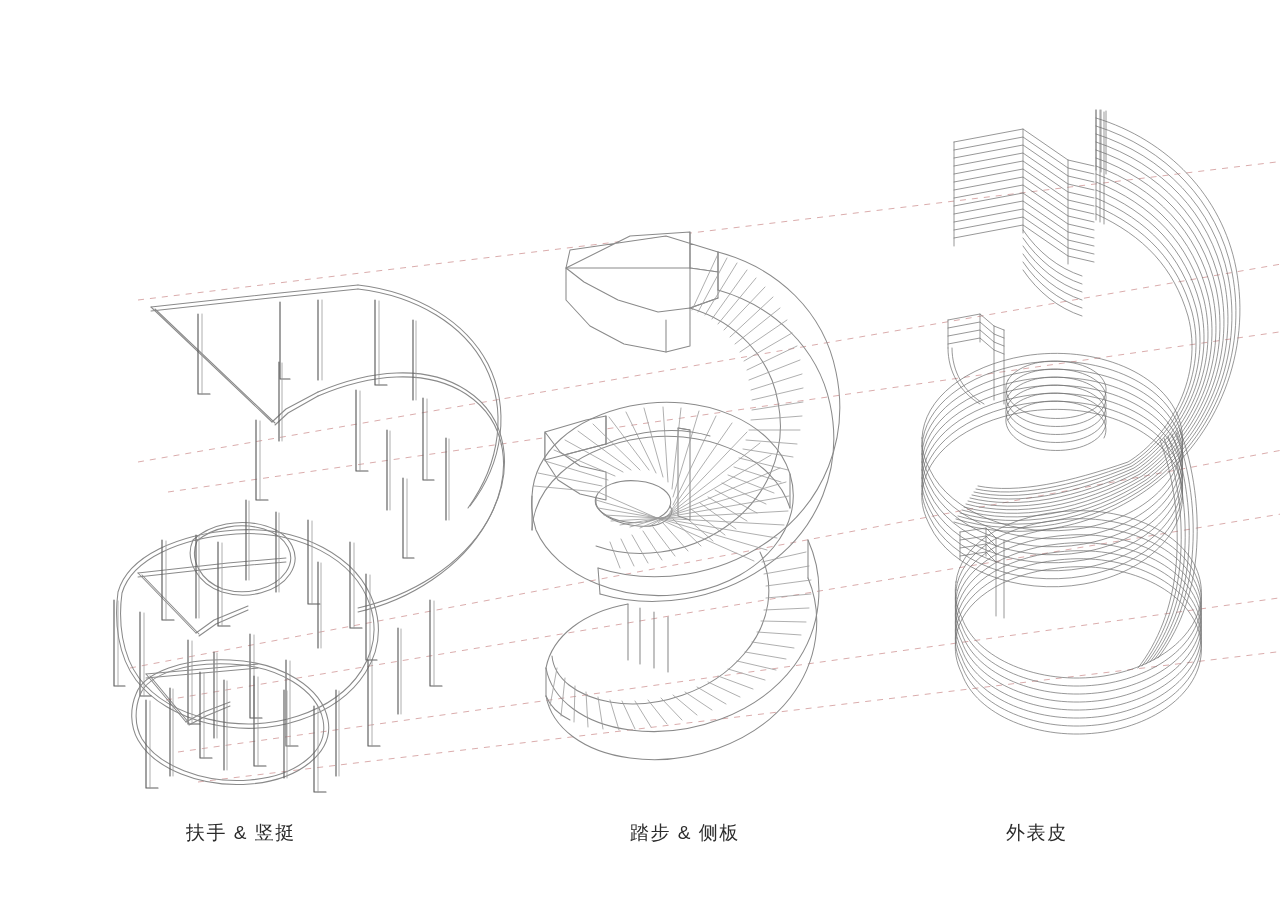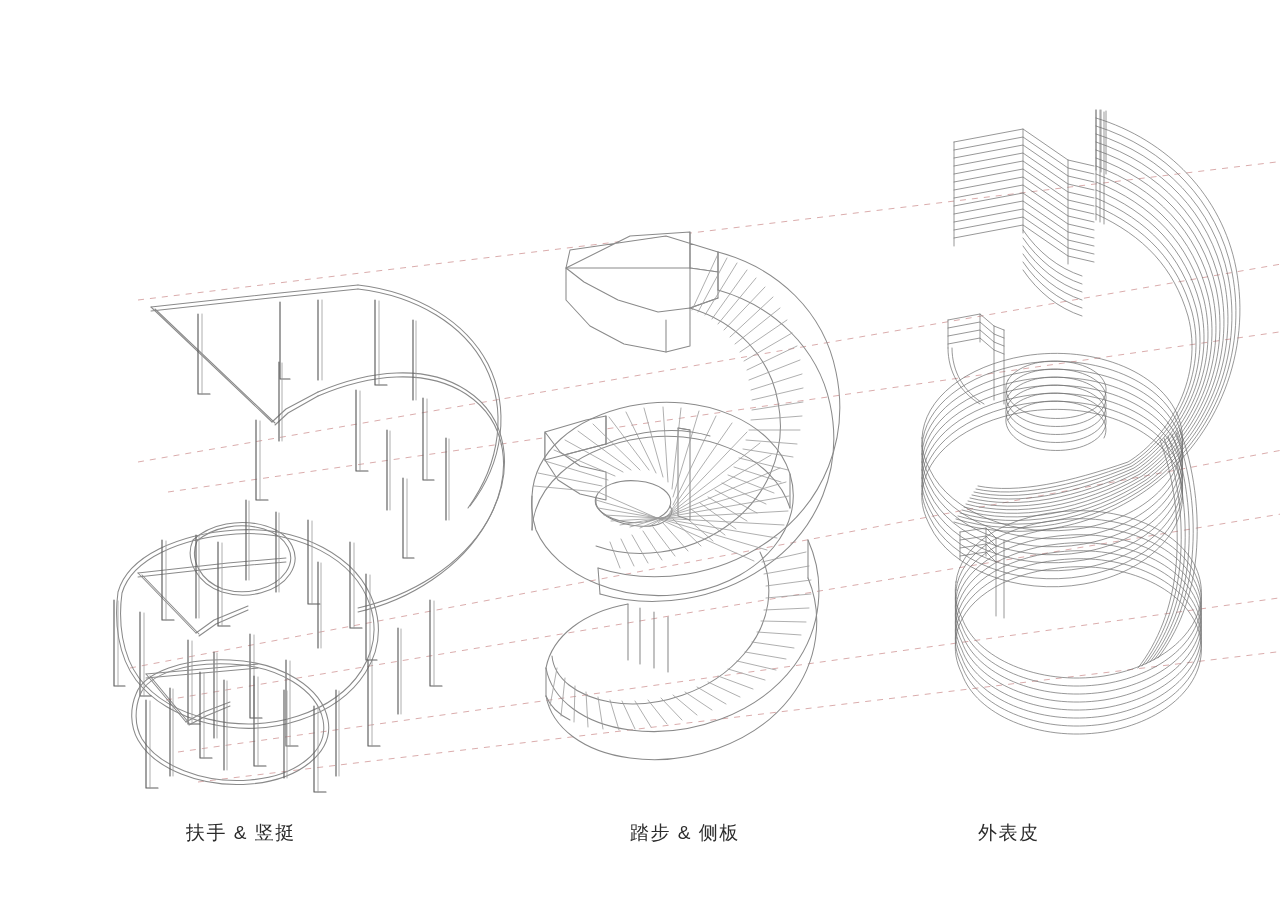--- a/index.html
+++ b/index.html
@@ -40,21 +40,21 @@
     position: absolute;
     font-family: "Liberation Sans", sans-serif;
     font-size: 19px;
     color: #2b2b2b;
     letter-spacing: 1.5px;
     white-space: nowrap;
     line-height: 26px;
   }
   #caption-handrail { left: 168px; top: 0; }
   #caption-treads   { left: 612px; top: 0; }
-  #caption-skin     { left: 960px; top: 0; }
+  #caption-skin     { left: 988px; top: 0; }
 </style>
 </head>
 <body>
 
 <div id="stage">
 
   <svg id="drawing" viewBox="0 0 1280 904">
     <defs>
       <style>
         .ln   { fill:none; stroke:#8a8a8a; stroke-width:1.05; stroke-linecap:round; stroke-linejoin:round; }

